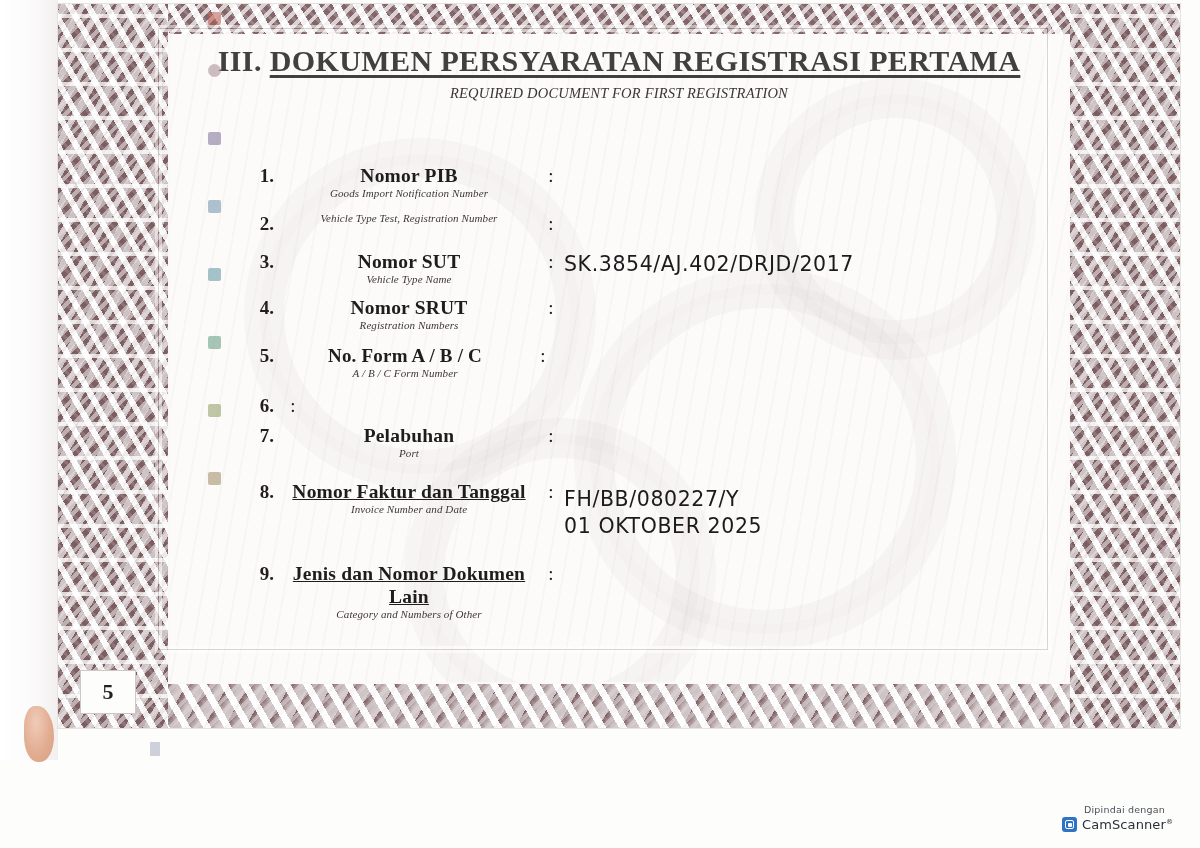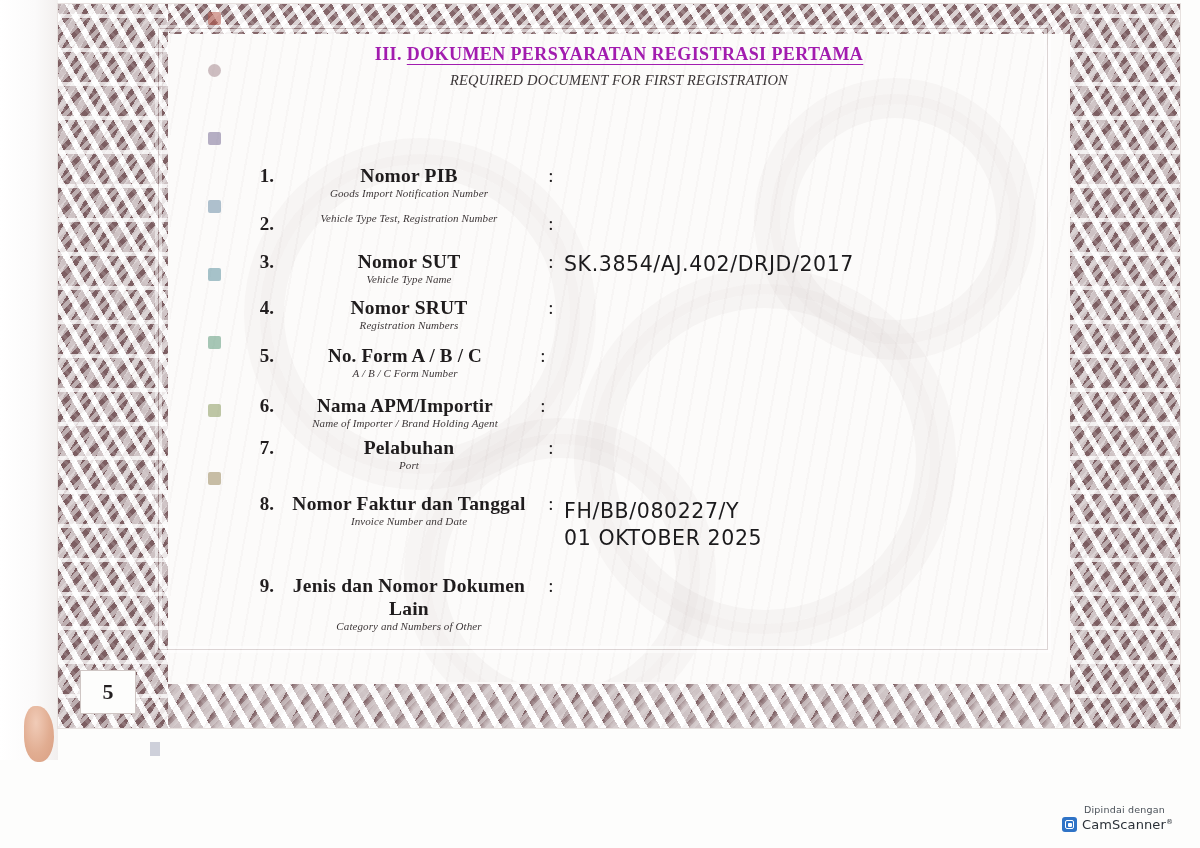--- a/index.html
+++ b/index.html
@@ -141,23 +141,23 @@
   .heading-wrap {
     position: absolute;
     left: 112px;
     top: 40px;
     width: 898px;
     text-align: center;
   }
   .doc-title {
     font-family: "Liberation Serif", serif;
     font-weight: bold;
-    font-size: 18px;
+    font-size: 30px;
     letter-spacing: .4px;
-    color: #a21caf;
+    color: #404040;
     white-space: nowrap;
   }
   .doc-title .rom { text-decoration: none; }
   .doc-title .underlined { text-decoration: underline; text-underline-offset: 4px; }
   .doc-subtitle {
     margin-top: 7px;
     font-family: "Liberation Serif", serif;
     font-style: italic;
     font-size: 14.5px;
     color: #3a3536;
@@ -233,21 +233,21 @@
   .row-4 { margin-top: 10px; }
   .row-5 { margin-top: 12px; }
   .row-6 { margin-top: 14px; }
   .row-7 { margin-top: 6px; }
   .row-8 { margin-top: 20px; }
   .row-9 { margin-top: 22px; }
 
   .row-5 .f-labels, .row-6 .f-labels { width: 250px; }
   .row-5 .f-id { font-size: 19px; }
   .row-6 .f-id { font-size: 19px; }
-  .row-8 .f-id, .row-9 .f-id { font-size: 19.5px; }
+  .row-8 .f-id, .row-9 .f-id { font-size: 19.5px; text-decoration: underline; }
   .row-8 .f-value, .row-9 .f-value { padding-top: 6px; }
 
   
   .page-num-box {
     position: absolute;
     left: 22px;
     bottom: 14px;
     width: 54px;
     height: 42px;
     background: #fdfdfc;
@@ -429,24 +429,20 @@
         <div class="f-labels">
           <div class="f-id">No. Form A / B / C</div>
           <div class="f-en">A / B / C Form Number</div>
         </div>
         <div class="f-colon">:</div>
         <div class="f-value empty"></div>
       </div>
 
       <div class="field-row row-6">
         <div class="f-num">6.</div>
-        <div class="f-labels">
-          <div class="f-id">Nama APM/Importir</div>
-          <div class="f-en">Name of Importer / Brand Holding Agent</div>
-        </div>
         <div class="f-colon">:</div>
       </div>
 
       <div class="field-row row-7">
         <div class="f-num">7.</div>
         <div class="f-labels">
           <div class="f-id">Pelabuhan</div>
           <div class="f-en">Port</div>
         </div>
         <div class="f-colon">:</div>

